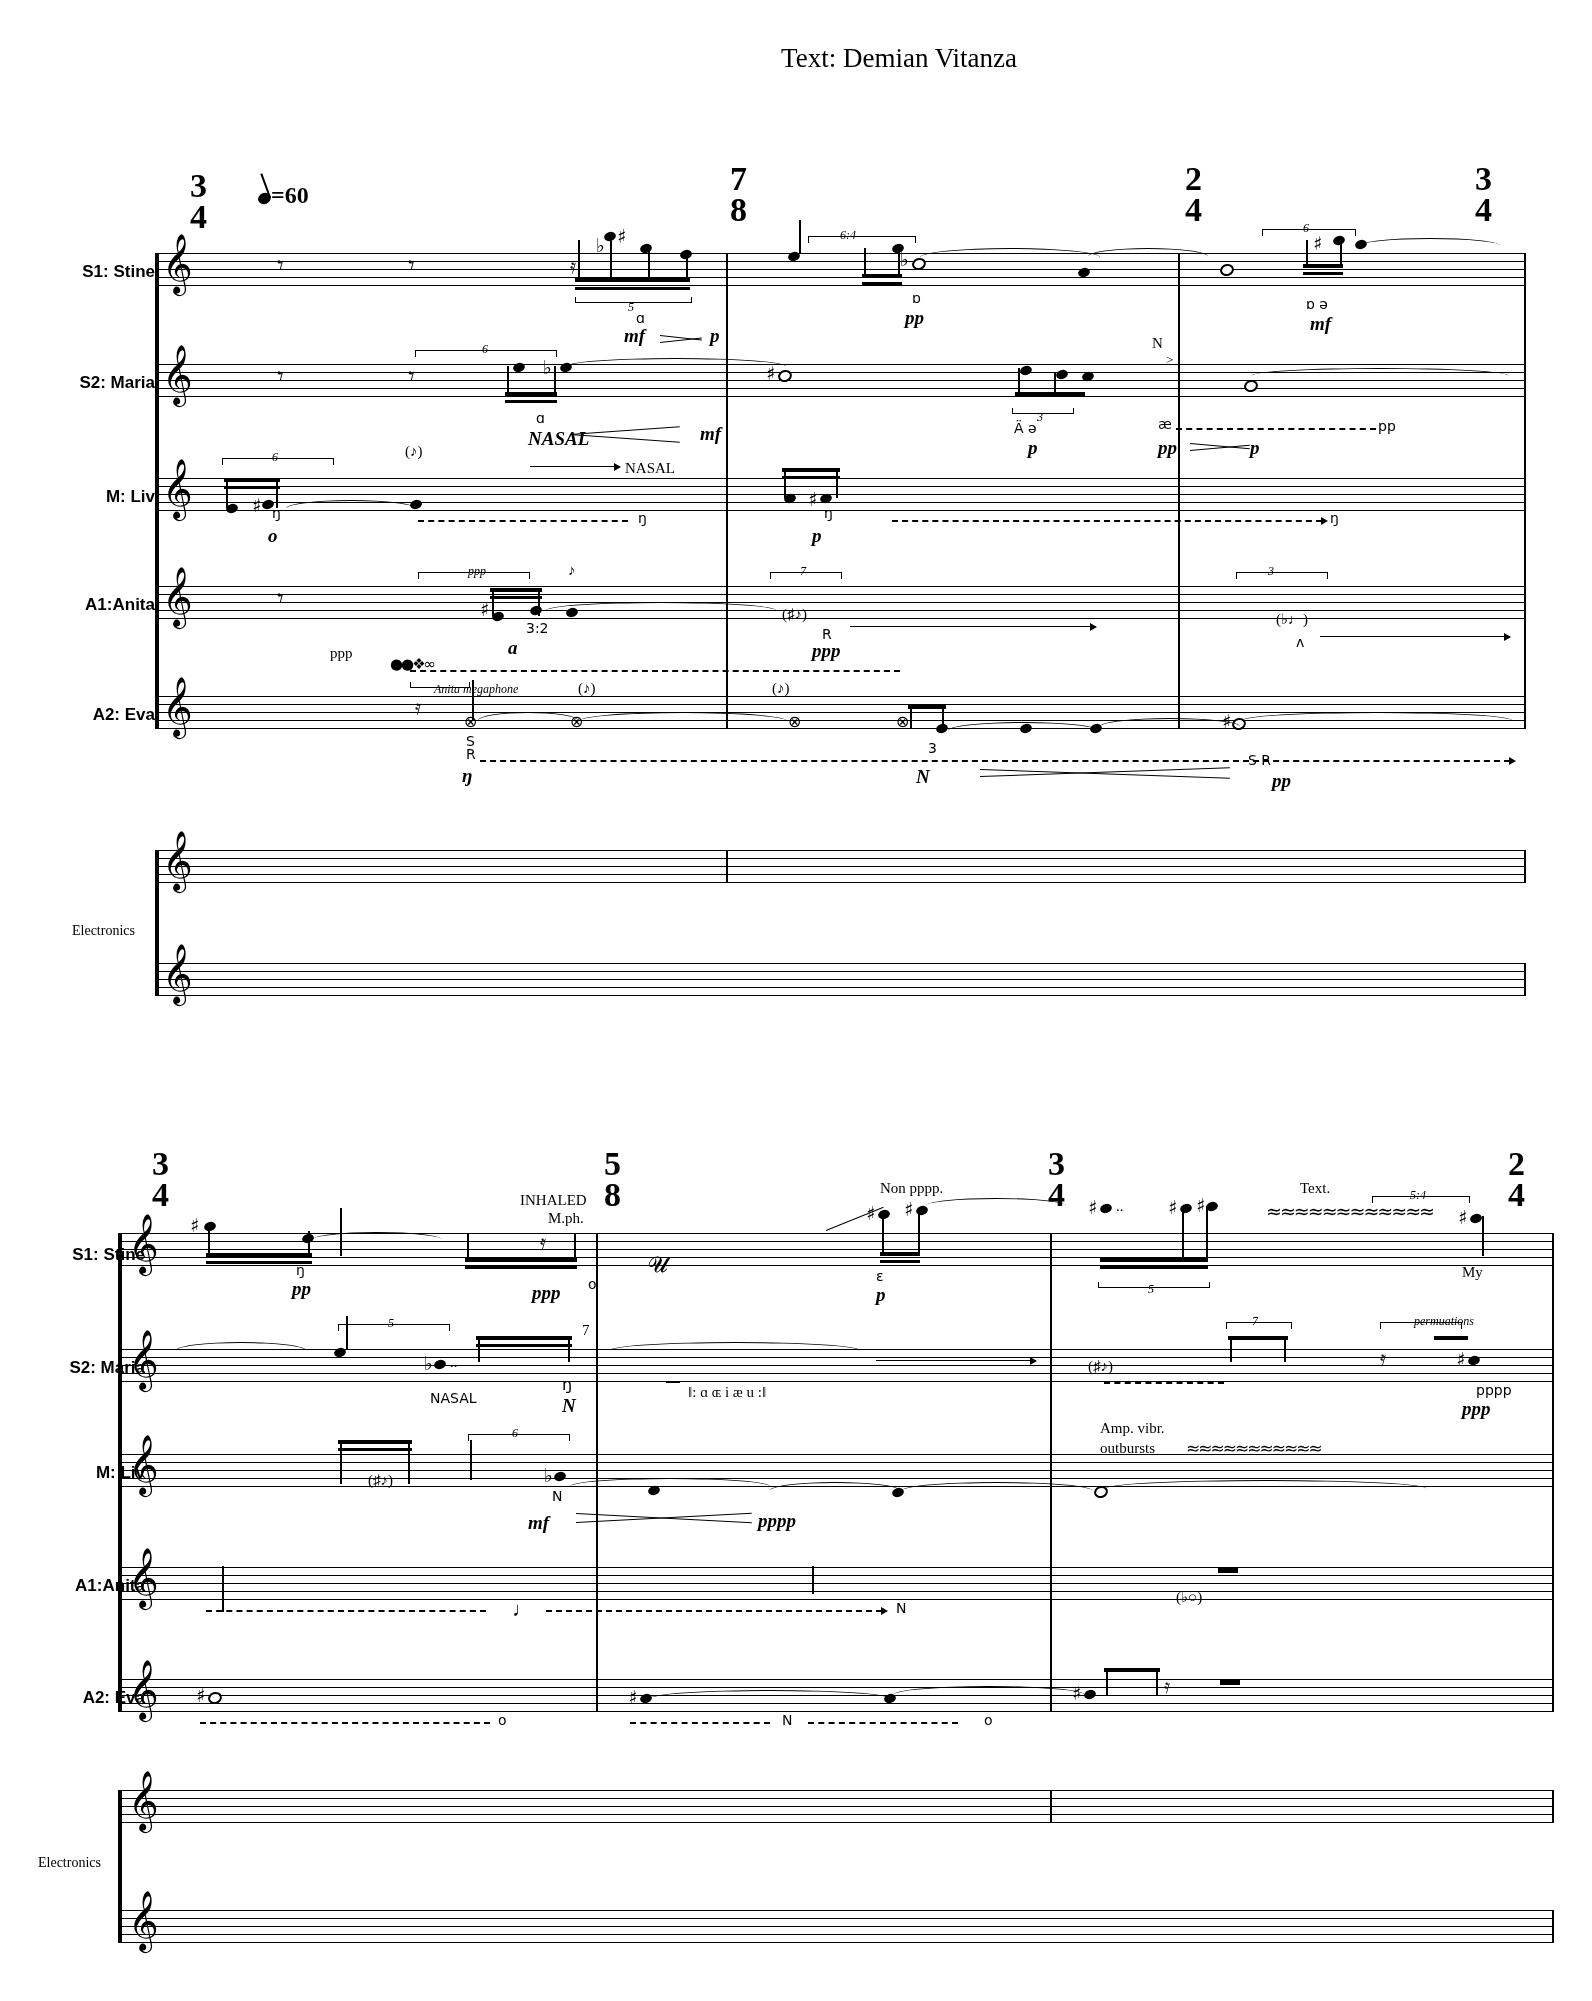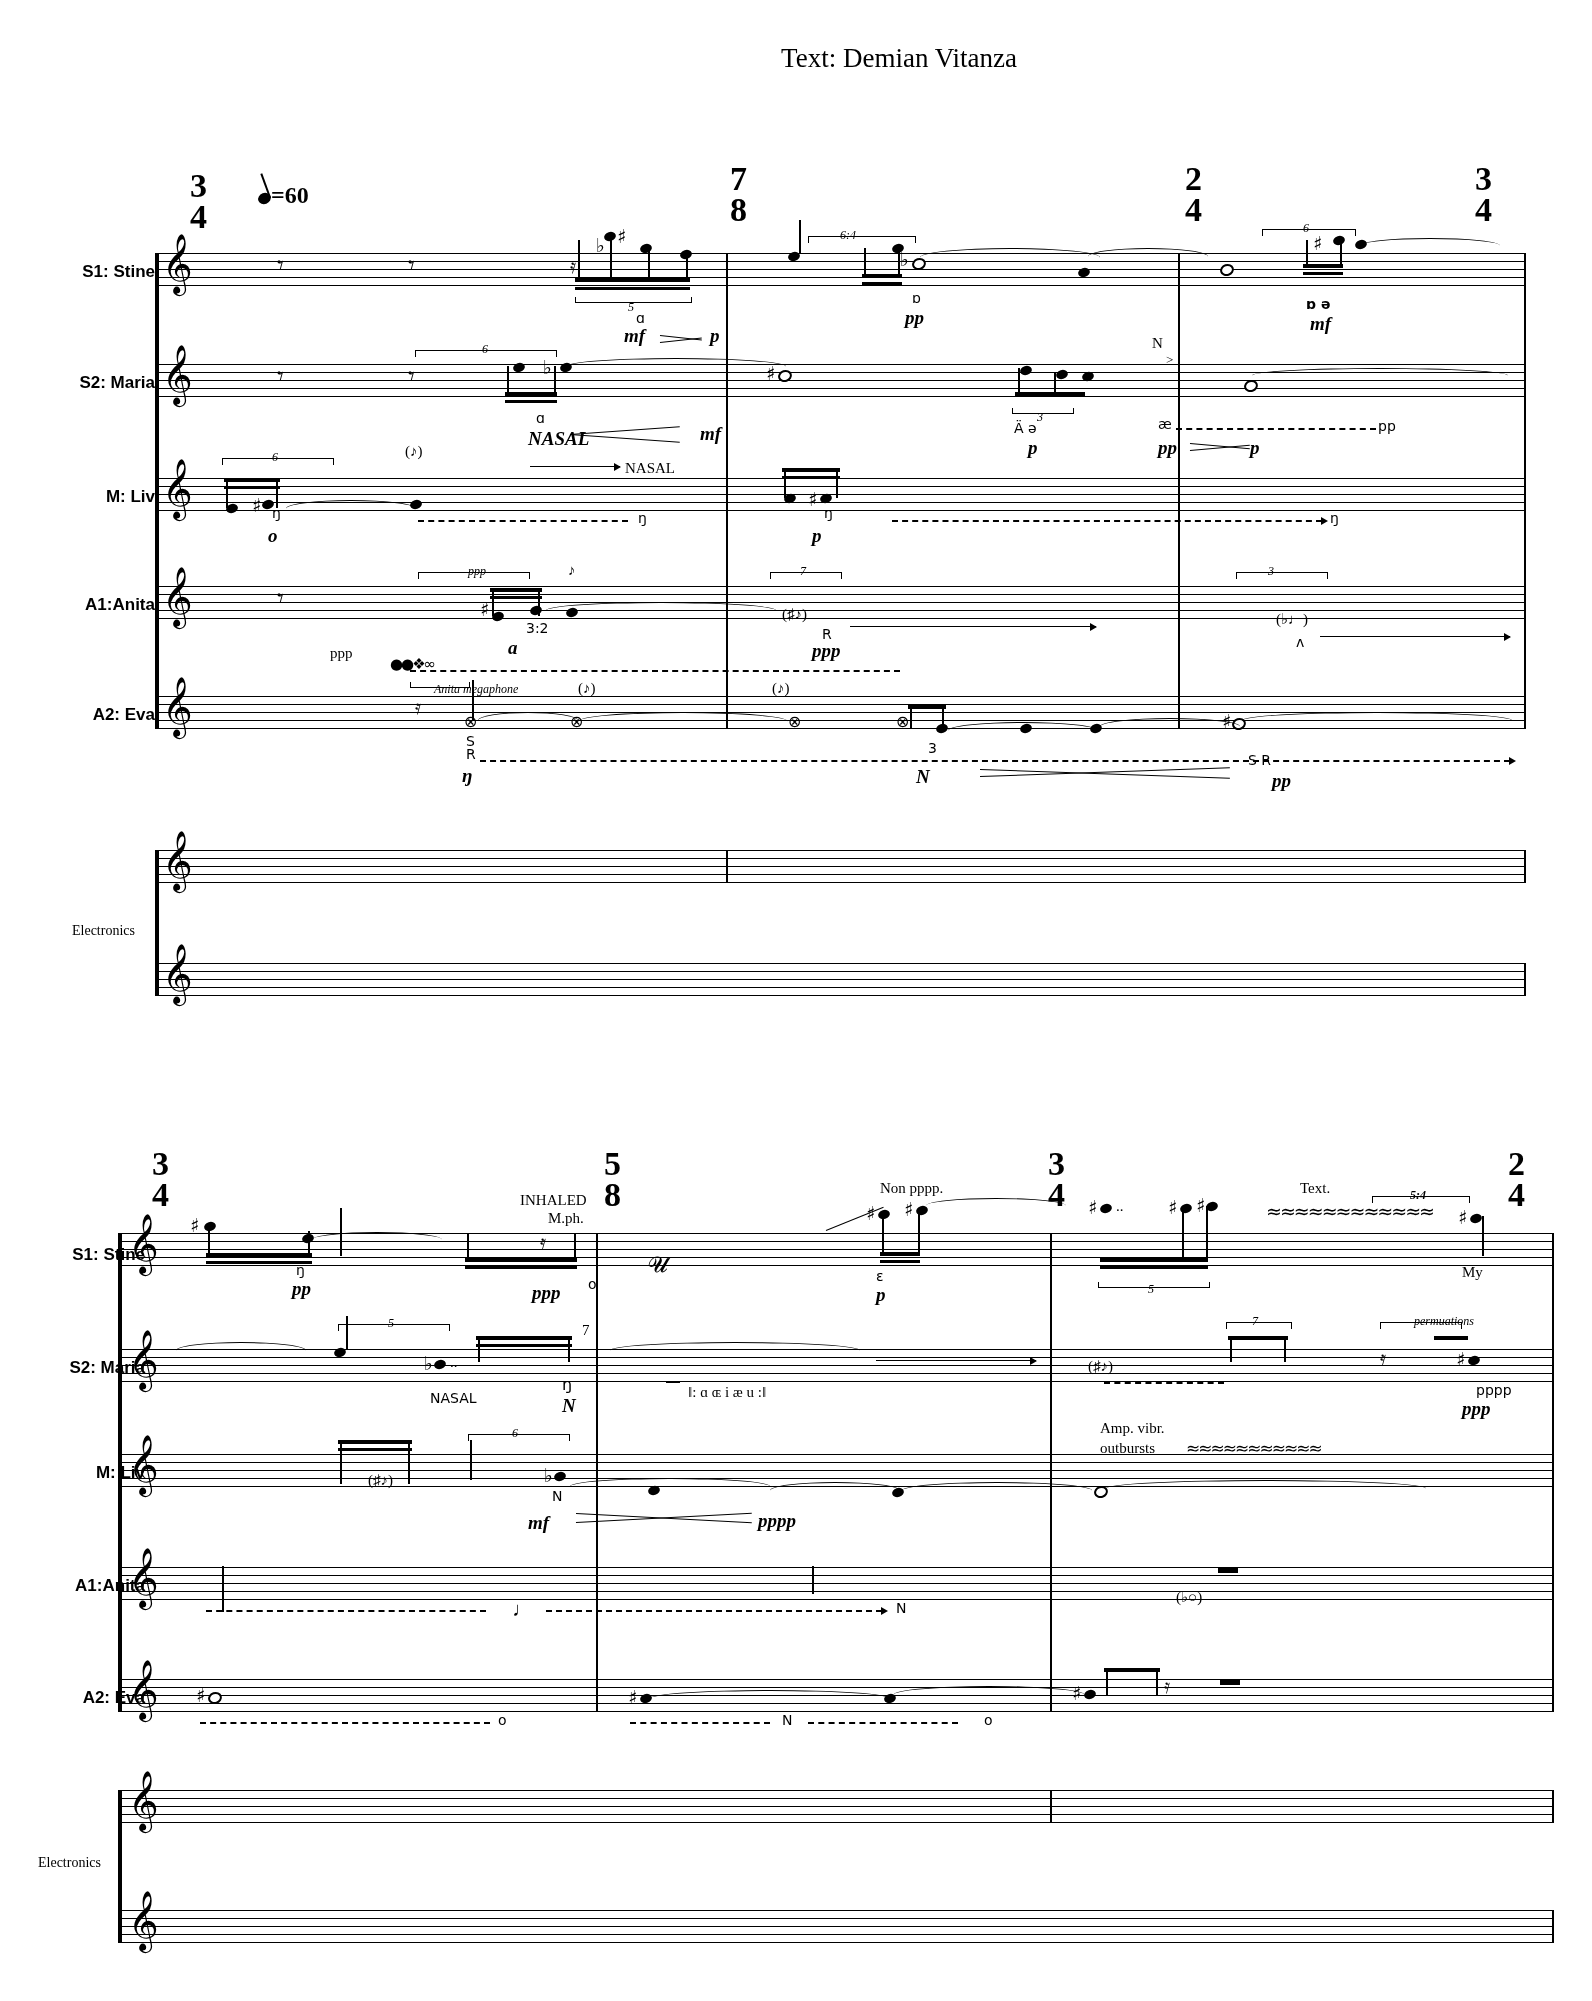--- a/index.html
+++ b/index.html
@@ -413,21 +413,21 @@
     <div class="bracket" style="left:1262px; top:229px; width:92px;"></div>
     <div class="tupletnum" style="left:1303px; top:221px;">6</div>
     <div class="beam" style="left:1303px; top:264px; width:40px;"></div>
     <div class="beam thin" style="left:1303px; top:272px; width:40px;"></div>
     <div class="stem" style="left:1306px; top:240px; height:26px;"></div>
     <div class="stem" style="left:1340px; top:240px; height:26px;"></div>
     <div class="nh" style="left:1333px; top:236px;"></div>
     <div class="nh" style="left:1355px; top:240px;"></div>
     <div class="acc" style="left:1313px; top:234px;">♯</div>
     <div class="slur" style="left:1360px; top:238px; width:140px; height:14px;"></div>
-    <div class="ipa" style="left:1306px; top:296px;font-weight:bold;">ɒ  ə</div>
+    <div class="ipa" style="left:1306px; top:296px;">ɒ  ə</div>
     <div class="dyn" style="left:1310px; top:313px;">mf</div>
 
     <div class="rest" style="left:277px; top:363px;">𝄾</div>
     <div class="rest" style="left:408px; top:363px;">𝄾</div>
     <div class="bracket" style="left:415px; top:350px; width:140px;"></div>
     <div class="tupletnum" style="left:482px; top:342px;">6</div>
     <div class="beam" style="left:505px; top:392px; width:52px;"></div>
     <div class="beam thin" style="left:505px; top:400px; width:52px;"></div>
     <div class="stem" style="left:507px; top:366px; height:28px;"></div>
     <div class="stem" style="left:554px; top:366px; height:28px;"></div>
@@ -714,21 +714,21 @@
     <div class="nh" style="left:1180px; top:1204px;"></div>
     <div class="nh" style="left:1206px; top:1202px;"></div>
     <div class="acc" style="left:1168px; top:1198px;">♯</div>
     <div class="acc" style="left:1196px; top:1196px;">♯</div>
     <div class="stem" style="left:1182px; top:1208px; height:52px;"></div>
     <div class="stem" style="left:1206px; top:1206px; height:54px;"></div>
 
     <div class="mark" style="left:1300px; top:1180px;">Text.</div>
     <div class="zig" style="left:1266px; top:1200px; font-size:19px;">≈≈≈≈≈≈≈≈≈≈≈≈</div>
     <div class="bracket" style="left:1372px; top:1196px; width:96px;"></div>
-    <div class="tupletnum" style="left:1410px; top:1188px;font-weight:bold;">5:4</div>
+    <div class="tupletnum" style="left:1410px; top:1188px;">5:4</div>
     <div class="nh" style="left:1470px; top:1214px;"></div>
     <div class="acc" style="left:1458px; top:1208px;">♯</div>
     <div class="stem" style="left:1482px; top:1216px; height:40px;"></div>
     <div class="mark" style="left:1462px; top:1264px;">My</div>
 
     <div class="slur" style="left:176px; top:1342px; width:130px; height:16px;"></div>
     <div class="bracket" style="left:338px; top:1324px; width:110px;"></div>
     <div class="tupletnum" style="left:388px; top:1316px;">5</div>
     <div class="nh" style="left:334px; top:1348px;"></div>
     <div class="stem" style="left:346px; top:1316px; height:34px;"></div>

